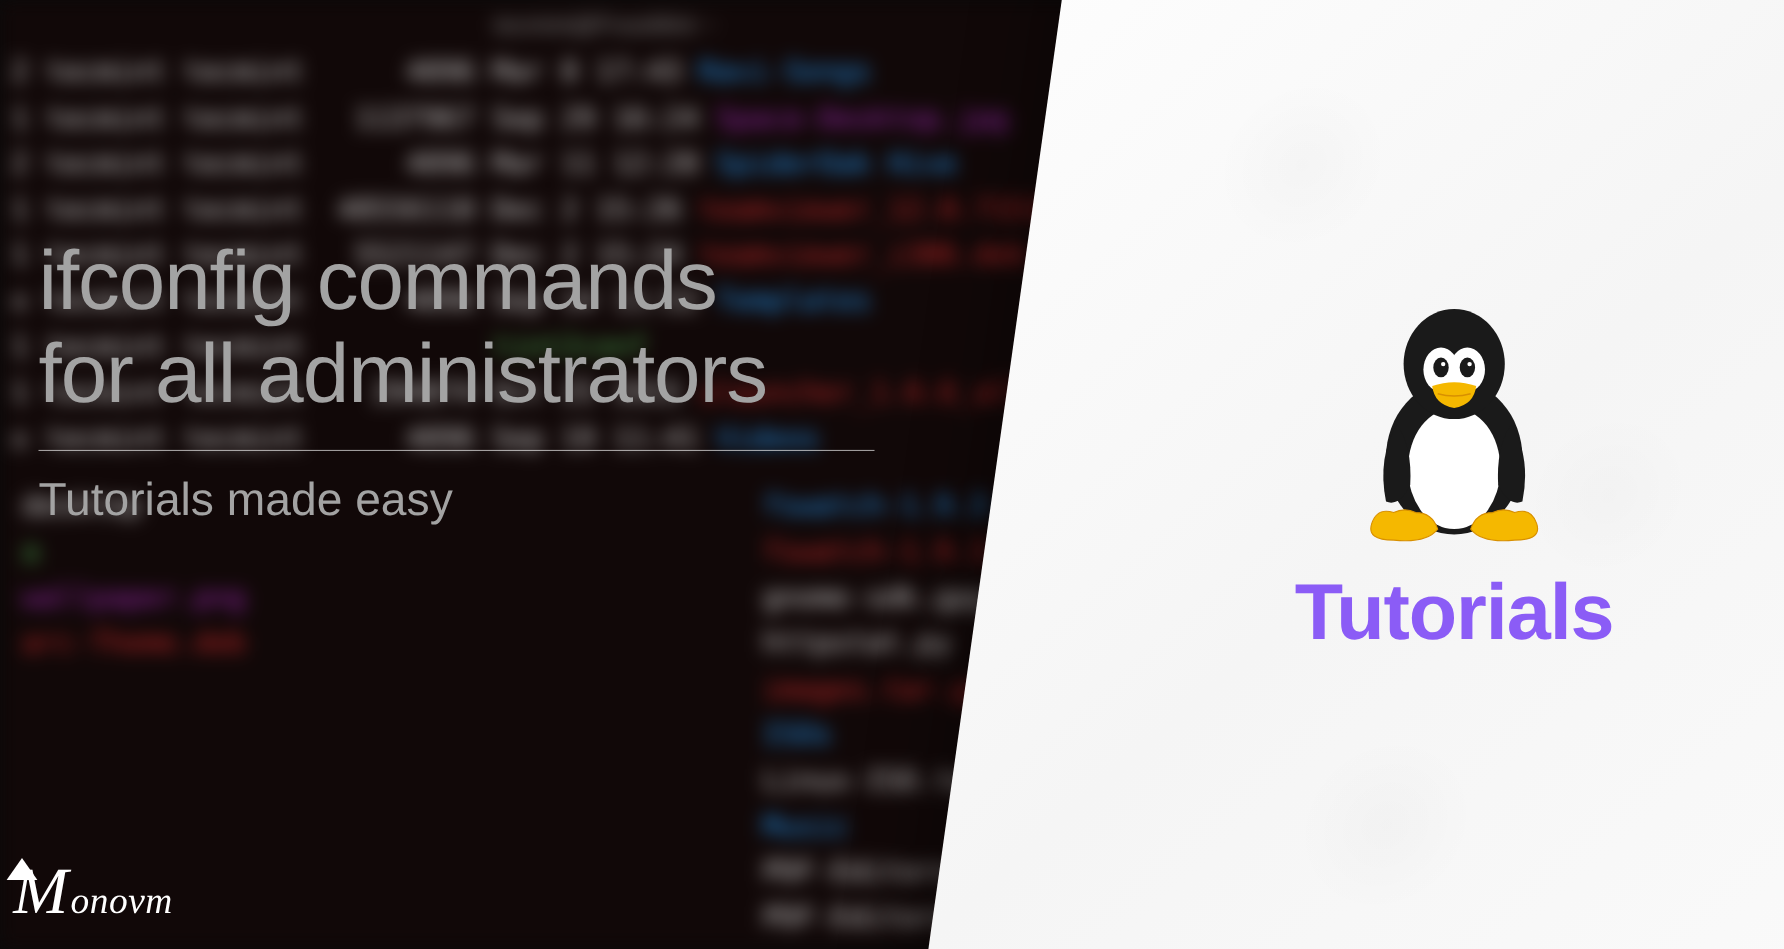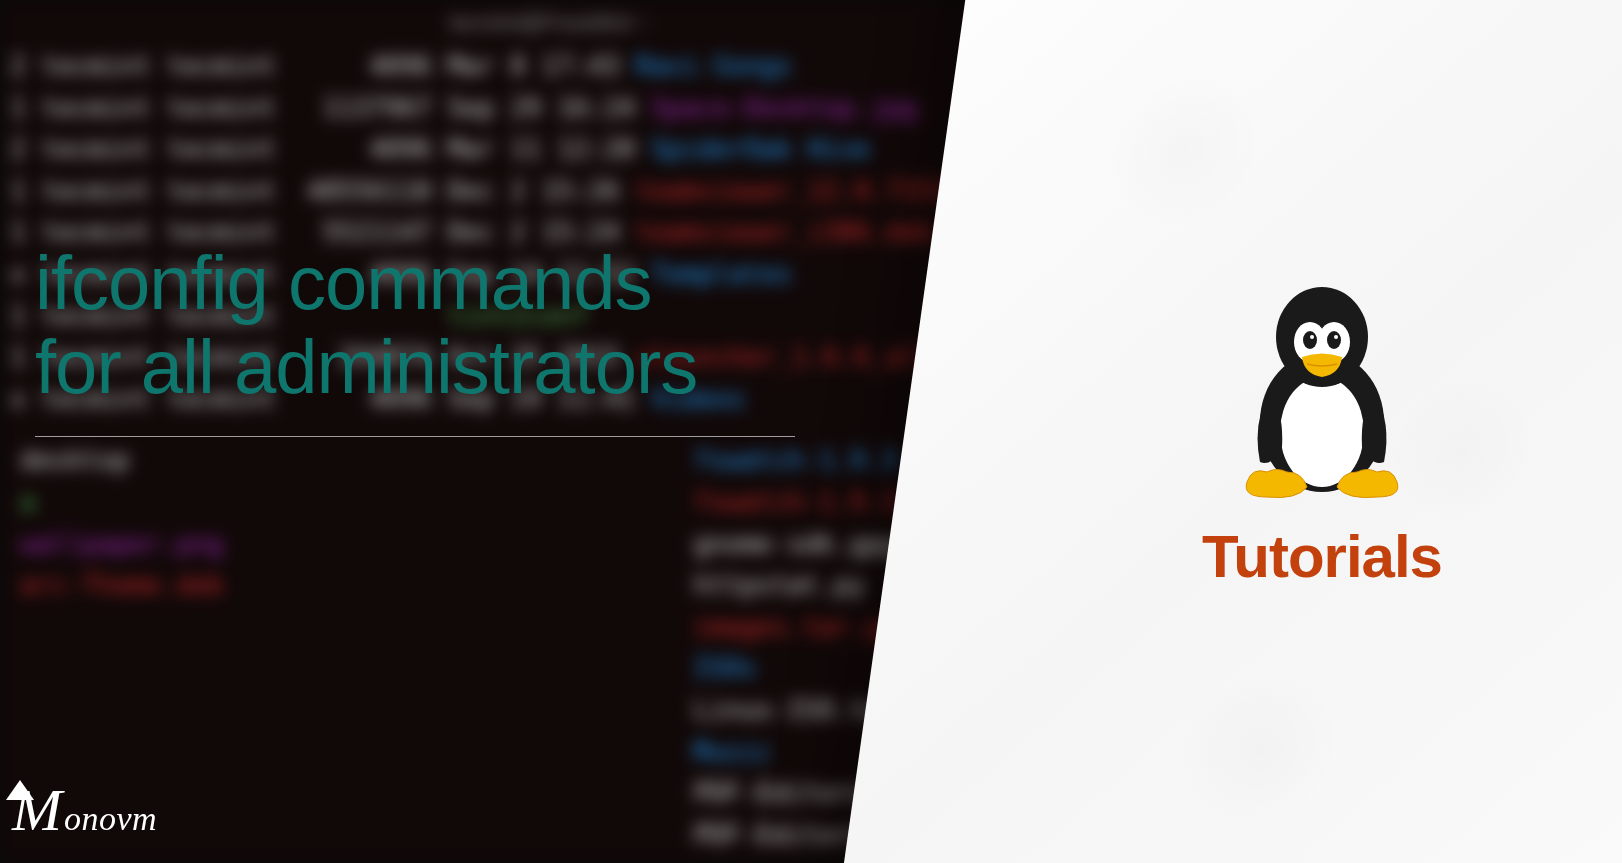--- a/index.html
+++ b/index.html
@@ -61,33 +61,33 @@
     align-items: center;
     justify-content: center;
     z-index: 5;
   }
   .tux {
     width: 200px;
     height: 230px;
     margin-bottom: 20px;
   }
   .tutorials-label {
-    font-size: 60px;
+    font-size: 72px;
     font-weight: 600;
-    color: #c2410c;
+    color: #8b5cf6;
     letter-spacing: -1px;
   }
   
   
   .left-text {
     position: absolute;
     left: 35px;
-    top: 241px;
+    top: 214px;
     z-index: 10;
-    color: #0f766e;
+    color: #a3a3a3;
   }
   .title {
     font-size: 76px;
     font-weight: 400;
     line-height: 1.1;
     letter-spacing: -1px;
   }
   .divider {
     width: 760px;
     height: 1px;
@@ -223,20 +223,21 @@
     </div>
     <div class="tutorials-label">Tutorials</div>
   </div>
 
   <div class="left-text">
     <div class="title">
       <span>ifconfig commands</span><br>
       <span>for all administrators</span>
     </div>
     <div class="divider"></div>
+    <div class="subtitle">Tutorials made easy</div>
   </div>
 
   <div class="logo">
     <span class="logo-m">M</span>
     <span class="logo-text">onovm</span>
   </div>
 
 </div>
 
 </body></html>

